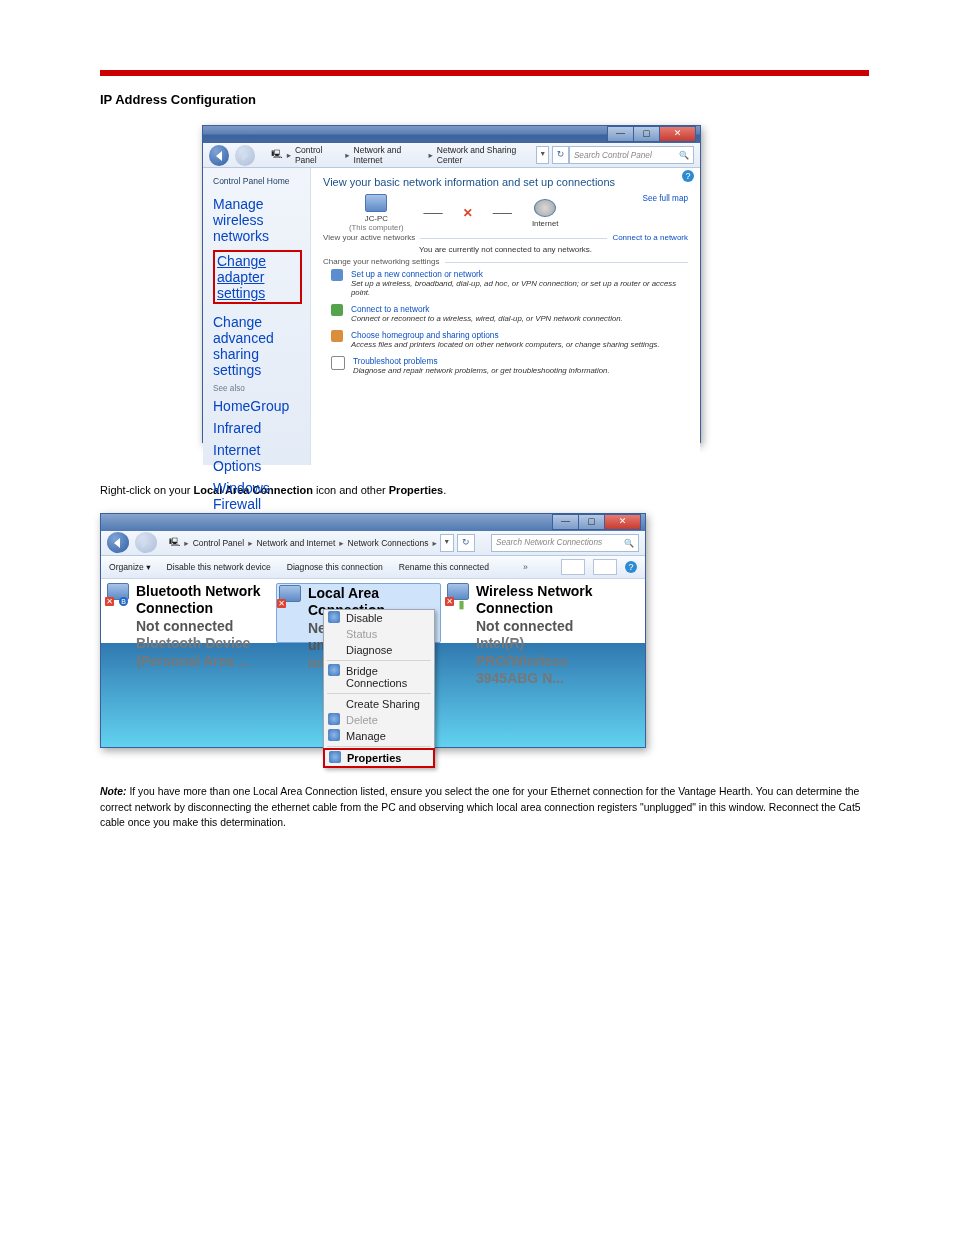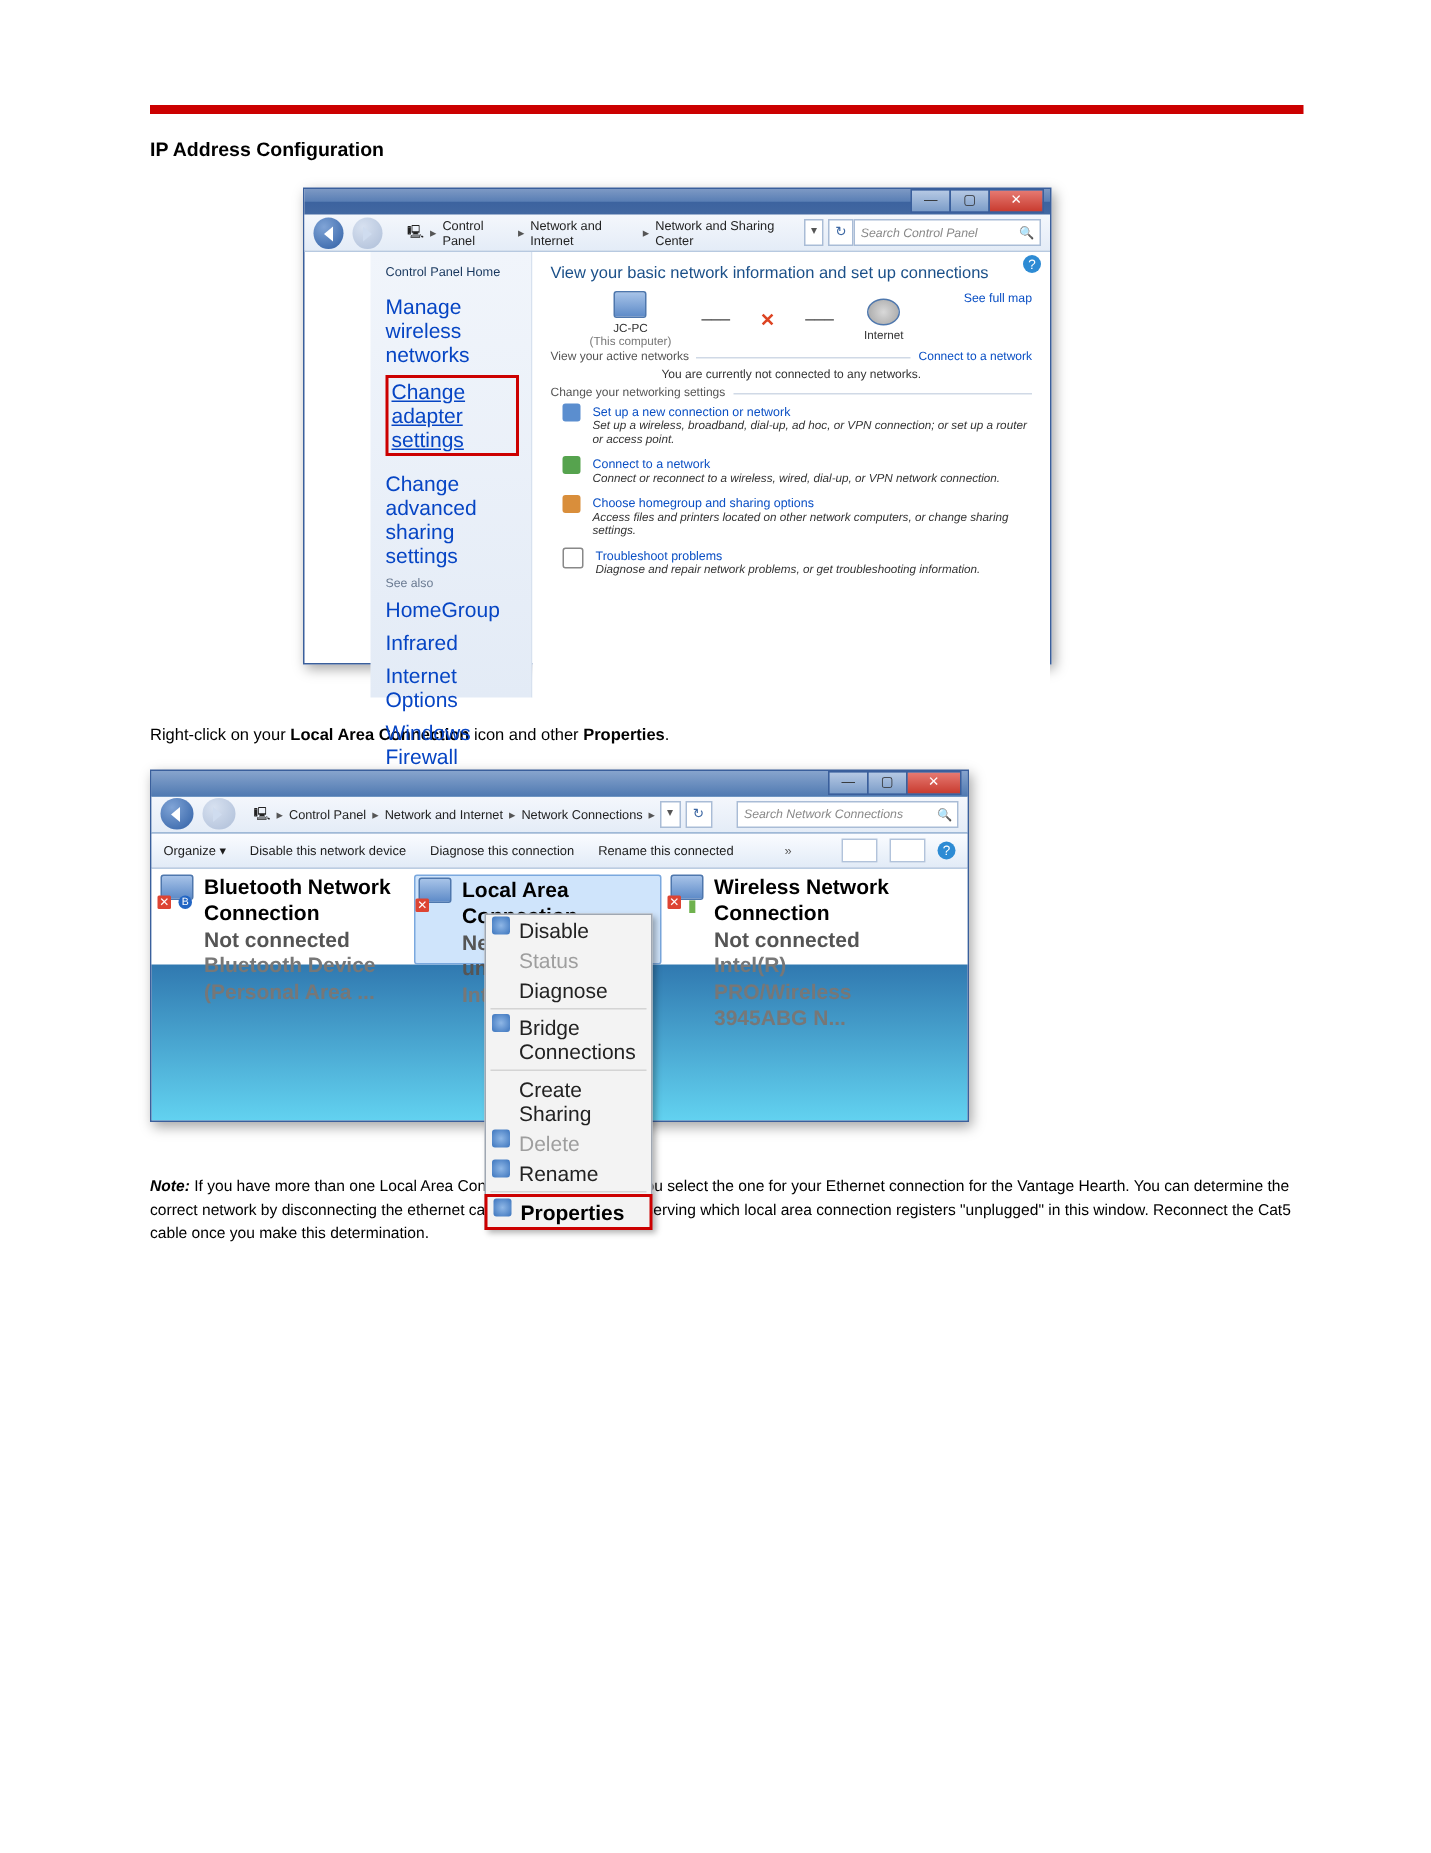--- a/index.html
+++ b/index.html
@@ -18,21 +18,21 @@
   .navbtn { width:22px; height:21px; border-radius:50%; background:radial-gradient(circle at 35% 30%, #80a4d6, #2f5fa5); margin-left:6px; position:relative; }
   .navbtn::after { content:""; position:absolute; left:7px; top:6px; width:0; height:0; border-top:5px solid transparent; border-bottom:5px solid transparent; border-right:6px solid #fff; }
   .navbtn.fwd::after { border-right:none; border-left:6px solid #cfdcef; }
   .navbtn.fwd { background:radial-gradient(circle at 35% 30%,#d7e1f0,#aebed8); }
   .bcrumb { margin-left:16px; display:flex; align-items:center; gap:4px; font-size:8.5px; color:#222; }
   .bcrumb .sep { color:#555; }
   .searchpanel { margin-left:auto; margin-right:6px; width:130px; height:16px; background:#fff; border:1px solid #a9bcd6; display:flex; align-items:center; font-size:8.2px; color:#888; font-style:italic; padding-left:4px; }
   .searchpanel .mag { margin-left:auto; margin-right:3px; color:#3c67a3; font-style:normal; }
   .refreshbox { width:16px; height:16px; border:1px solid #a9bcd6; margin-left:3px; background:#fff; color:#3c67a3; text-align:center; font-size:9px; line-height:14px; }
   .dropsmall { width:12px; height:16px; border:1px solid #a9bcd6; background:#fff; margin-left:3px; color:#555; text-align:center; font-size:8px; line-height:14px; }
-  .shot1body { display:flex; height:297px;margin-left:44px; }
+  .shot1body { display:flex; height:297px; }
   .leftpane1 { width:108px; background:linear-gradient(#f1f5fb,#e3ebf6); padding:8px 8px 6px 10px; box-sizing:border-box; border-right:1px solid #d7e1ef; display:flex; flex-direction:column; }
   .leftpane1 .home { color:#17365d; font-size:8.5px; margin-bottom:10px; }
   .leftpane1 .link { color:#0645c4; font-size:14px; margin-bottom:6px; }
   .leftpane1 .link.boxed { border:2px solid #cc0000; padding:1px 2px; display:inline-block; text-decoration:underline; }
   .leftpane1 .spacer { flex:1; }
   .leftpane1 .seealso { color:#6b7b92; font-size:8.2px; margin-bottom:5px; }
   .rightpane1 { flex:1; background:#fff; padding:8px 12px; position:relative; }
   .helpq { position:absolute; right:6px; top:2px; width:12px; height:12px; border-radius:50%; background:#2d8bd4; color:#fff; text-align:center; font-size:9px; line-height:12px; }
   .headline1 { color:#1b5089; font-size:11px; margin-bottom:6px; }
   .seefull { color:#0a4fc4; font-size:8.2px; position:absolute; right:12px; top:26px; }
@@ -69,21 +69,21 @@
   .conn.sel { background:#cfe4fb; border:1px solid #7aa8de; border-radius:2px; padding:1px 2px; width:159px; box-sizing:content-box; }
   .cicon { width:24px; height:22px; position:relative; flex:none; }
   .cicon .mon { width:20px; height:15px; background:linear-gradient(#a7c3e8,#5e8bc8); border:1px solid #4e77ad; border-radius:2px; }
   .cicon .badge { position:absolute; left:-2px; bottom:-1px; width:9px; height:9px; background:#d43; color:#fff; font-size:8px; line-height:9px; text-align:center; border-radius:1px; }
   .cicon .badge.bt { background:#2366c4; border-radius:50%; font-size:7px; }
   .cicon .badge.wf { background:none; color:#6fb24e; font-size:11px; left:10px; bottom:-4px; }
   .conn .ct { font-size:14px; line-height:1.25; color:#222;font-weight:bold; }
   .conn .ct .n { color:#000; }
   .conn .ct .s { color:#555; }
   .conn .ct .a { color:#777; }
-  .ctxmenu { position:absolute; left:222px; top:95px; width:110px; background:#f3f3f3; border:1px solid #9fa7b2; box-shadow:2px 2px 4px rgba(0,0,0,0.3); font-size:14px; z-index:5; }
+  .ctxmenu { position:absolute; left:222px; top:95px; width:110px; background:#f3f3f3; border:1px solid #9fa7b2; box-shadow:2px 2px 4px rgba(0,0,0,0.3); font-size:11px; z-index:5; }
   .ctxmenu .row { padding:2px 6px 2px 22px; position:relative; color:#222; }
   .ctxmenu .row.dis { color:#9e9e9e; }
   .ctxmenu .sep2 { height:0; border-top:1px solid #d4d4d4; margin:2px 3px; }
   .ctxmenu .row .ic { position:absolute; left:4px; top:1px; width:12px; height:12px; }
   .ctxmenu .row .ic.sh { background:radial-gradient(#8fb7e6,#3b74bd); border-radius:2px; }
   .ctxmenu .row.prop { border:2px solid #cc0000; font-weight:bold; color:#000; margin:-1px; }
 
   .note { font-size:10.4px; line-height:1.5; }
   .note .lead { font-style:italic; font-weight:bold; }
 </style>
@@ -277,21 +277,21 @@
 
     <div class="ctxmenu">
       <div class="row"><span class="ic sh"></span><span>Disable</span></div>
       <div class="row dis">Status</div>
       <div class="row">Diagnose</div>
       <div class="sep2"></div>
       <div class="row"><span class="ic sh"></span><span>Bridge Connections</span></div>
       <div class="sep2"></div>
       <div class="row">Create Sharing</div>
       <div class="row dis"><span class="ic sh"></span><span>Delete</span></div>
-      <div class="row"><span class="ic sh"></span><span>Rename</span></div>
+      <div class="row"><span class="ic sh"></span><span>Manage</span></div>
       <div class="sep2"></div>
       <div class="row prop"><span class="ic sh"></span><span>Properties</span></div>
     </div>
   </div>
 
   <div class="note">
     <span class="lead">Note:</span><span> If you have more than one Local Area Connection listed, ensure you select the one for your Ethernet connection for the Vantage Hearth. You can determine the correct network by disconnecting the ethernet cable from the PC and observing which local area connection registers "unplugged" in this window. Reconnect the Cat5 cable once you make this determination.</span>
   </div>
 
 </div>

